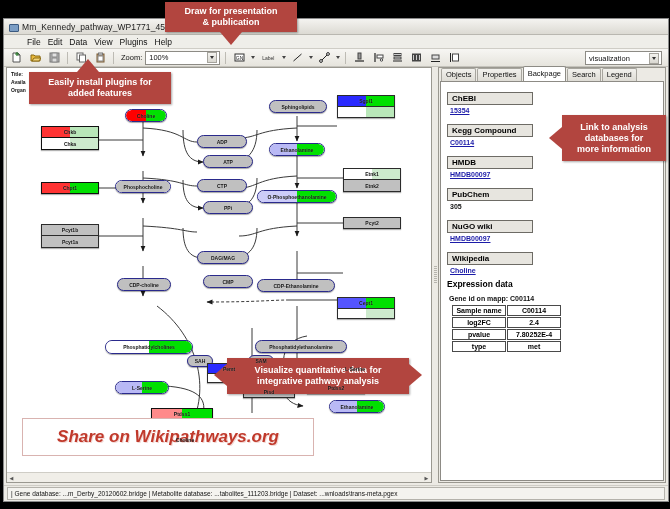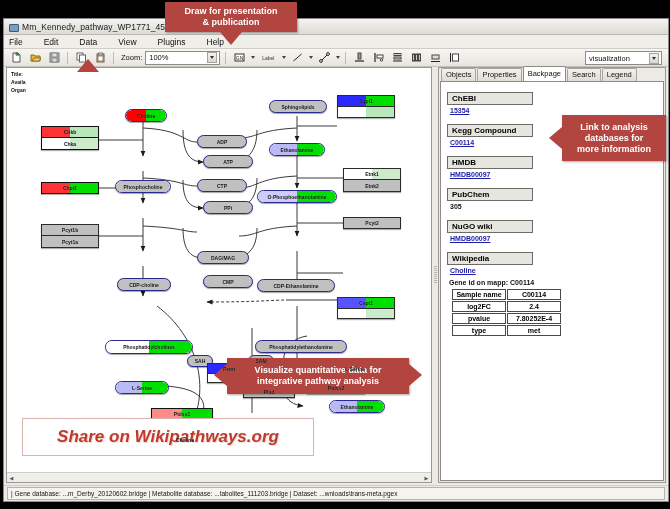--- a/index.html
+++ b/index.html
@@ -6,21 +6,21 @@
   body{width:670px;height:509px;overflow:hidden;font-family:"Liberation Sans",sans-serif;}
   #root{position:relative;width:670px;height:509px;background:#000;}
 
   
   .window{position:absolute;left:3px;top:18px;width:664px;height:482px;background:#eceae4;border:1px solid #8a8a8a;box-shadow:0 0 2px #000;}
   .titlebar{height:15px;background:linear-gradient(#f4f3f0,#dcdad3);border-bottom:1px solid #b9b7b0;display:flex;align-items:center;padding-left:4px;}
   .titlebar .tb-ico{width:10px;height:10px;margin-right:4px;position:relative;flex:0 0 auto;}
   .titlebar .tb-ico:before{content:"";position:absolute;left:1px;top:2px;width:8px;height:6px;background:#7b9dc4;border:1px solid #3b5a80;border-radius:1px;}
   .tb-title{font-size:8.5px;color:#1a1a1a;white-space:nowrap;letter-spacing:.1px;}
 
-  .menubar{height:13px;background:#efeee9;border-bottom:1px solid #cfcdc6;display:flex;align-items:center;padding-left:5px;gap:21px;}
+  .menubar{height:13px;background:#efeee9;border-bottom:1px solid #cfcdc6;display:flex;align-items:center;padding-left:23px;gap:7px;}
   .menubar span{font-size:8.5px;color:#111;}
 
   .toolbar{height:17px;background:linear-gradient(#f7f6f3,#e6e4dd);border-bottom:1px solid #c4c2bb;display:flex;align-items:center;padding-left:4px;gap:3px;position:relative;}
   .tbtn{width:14px;height:14px;display:flex;align-items:center;justify-content:center;border:1px solid transparent;}
   .tbtn svg{display:block;}
   .tsep{width:1px;height:12px;background:#bdbbb4;margin:0 2px;}
   .zoomlbl{font-size:7.5px;color:#111;margin-left:2px;}
   .combo{height:12px;border:1px solid #8d8b85;background:#fff;display:flex;align-items:center;justify-content:space-between;padding:0 2px 0 3px;font-size:7.5px;color:#111;}
   .combo .arw{width:8px;height:9px;background:linear-gradient(#f3f2ee,#d9d7d0);border:1px solid #a5a39c;display:flex;align-items:center;justify-content:center;}
   .combo .arw i{display:block;width:0;height:0;border-left:2.5px solid transparent;border-right:2.5px solid transparent;border-top:3px solid #333;}
@@ -533,20 +533,21 @@
             <div class="dbblock">
               <div class="dbhead">NuGO wiki</div>
               <a class="dblink" href="#">HMDB00097</a>
             </div>
 
             <div class="dbblock">
               <div class="dbhead">Wikipedia</div>
               <a class="dblink" href="#">Choline</a>
             </div>
 
+            <div class="exprhead">Expression data</div>
             <div class="genemapp">Gene id on mapp: C00114</div>
 
             <table class="expr">
               <tbody>
                   <tr>
                 <td>Sample name</td>
                 <td>C00114</td>
               </tr>
               <tr>
                 <td>log2FC</td>
@@ -574,20 +575,24 @@
       </div>
     </div>
   </div>
 
   <div class="callout" style="left:165px;top:2px;width:132px;height:30px;flex-direction:column;">
     <span>Draw for presentation</span>
     <span>&amp; publication</span>
   </div>
   <div class="arrowdown" style="left:220px;top:32px;"></div>
 
+  <div class="callout" style="left:29px;top:72px;width:142px;height:32px;flex-direction:column;">
+    <span>Easily install plugins for</span>
+    <span>added features</span>
+  </div>
   <div class="arrowup" style="left:77px;top:59px;"></div>
 
   <div class="callout" style="left:562px;top:115px;width:104px;height:46px;flex-direction:column;">
     <span>Link  to analysis</span>
     <span>databases  for</span>
     <span>more information</span>
   </div>
   <div class="arrowleft" style="left:549px;top:127px;"></div>
 
   <div class="callout" style="left:227px;top:358px;width:182px;height:36px;flex-direction:column;">

